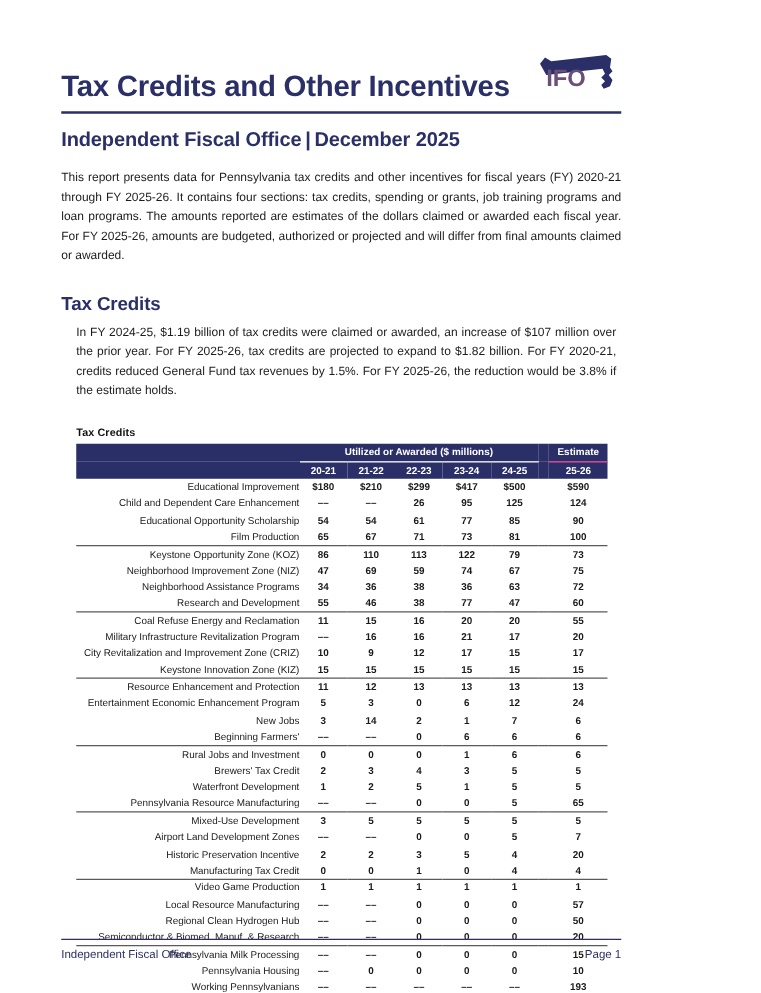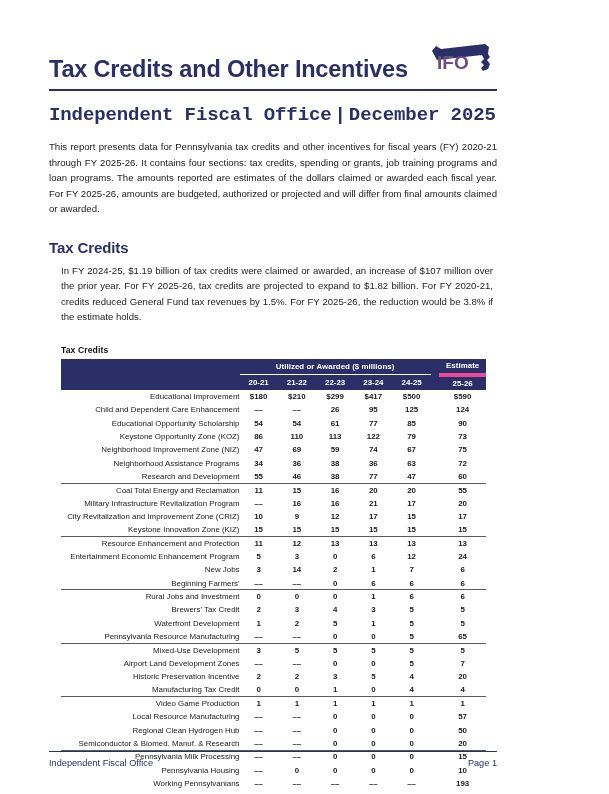--- a/index.html
+++ b/index.html
@@ -48,26 +48,25 @@
     position: relative;
     flex: 0 0 auto;
     margin-bottom: 1px;
   }
   .logo svg { display:block; }
   .title-rule {
     border-bottom: 2.2px solid #2b2f67;
     margin-top: 4px;
   }
   .subtitle {
-    font-size: 19px;
+    font-size: 16px;
     font-weight: bold;
     color: #2b2f67;
     margin-top: 13px;
     letter-spacing: -0.1px;
-    font-family: Liberation Mono, monospace;
   }
   .subtitle .sep {
     font-weight: bold;
     padding: 0 3px;
   }
 
   
   .intro {
     font-size: 9.6px;
     line-height: 1.62;
@@ -127,21 +126,21 @@
     height: 14px;
     font-weight: bold;
     text-align: center;
     font-size: 7.9px;
     letter-spacing: 0.05px;
   }
   thead .hdr-bar td.group-util {
     border-bottom: 1px solid #ffffff;
   }
   thead .hdr-bar td.group-est {
-    border-bottom: 4px solid #ec4899;
+    border-bottom: 1px solid #ec4899;
   }
   thead .hdr-yrs td {
     background: #2b2f67;
     color: #ffffff;
     height: 13px;
     font-weight: bold;
     text-align: center;
     font-size: 7.9px;
     margin-top: 11px;
   }
@@ -272,20 +271,30 @@
           <tr>
             <td class="rowname">Educational Opportunity Scholarship</td>
             <td class="num">54</td>
             <td class="num">54</td>
             <td class="num">61</td>
             <td class="num">77</td>
             <td class="num">85</td>
             <td></td>
             <td class="num">90</td>
           </tr>
+          <tr class="grp-end">
+            <td class="rowname">Film Production</td>
+            <td class="num">65</td>
+            <td class="num">67</td>
+            <td class="num">71</td>
+            <td class="num">73</td>
+            <td class="num">81</td>
+            <td></td>
+            <td class="num">100</td>
+          </tr>
           <tr>
             <td class="rowname">Keystone Opportunity Zone (KOZ)</td>
             <td class="num">86</td>
             <td class="num">110</td>
             <td class="num">113</td>
             <td class="num">122</td>
             <td class="num">79</td>
             <td></td>
             <td class="num">73</td>
           </tr>
@@ -313,21 +322,21 @@
             <td class="rowname">Research and Development</td>
             <td class="num">55</td>
             <td class="num">46</td>
             <td class="num">38</td>
             <td class="num">77</td>
             <td class="num">47</td>
             <td></td>
             <td class="num">60</td>
           </tr>
           <tr>
-            <td class="rowname">Coal Total Energy and Reclamation</td>
+            <td class="rowname">Coal Refuse Energy and Reclamation</td>
             <td class="num">11</td>
             <td class="num">15</td>
             <td class="num">16</td>
             <td class="num">20</td>
             <td class="num">20</td>
             <td></td>
             <td class="num">55</td>
           </tr>
           <tr>
             <td class="rowname">Military Infrastructure Revitalization Program</td>

